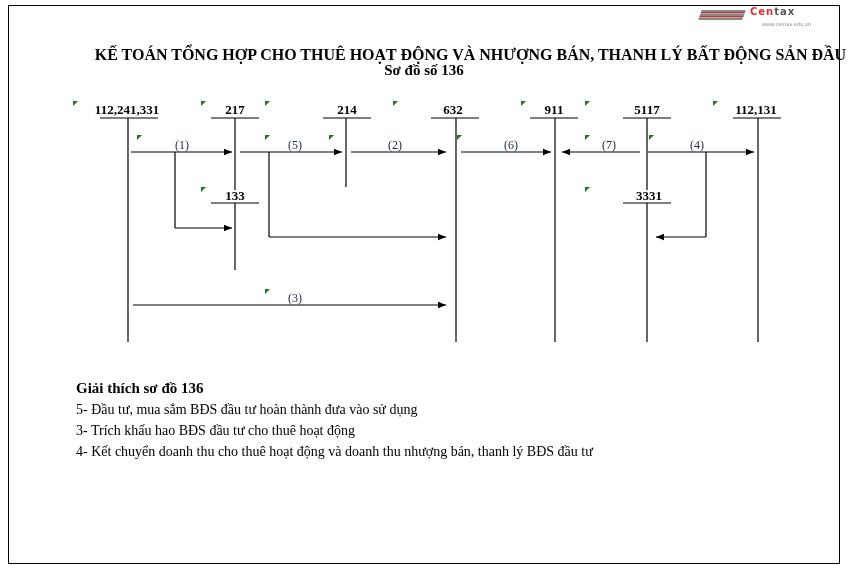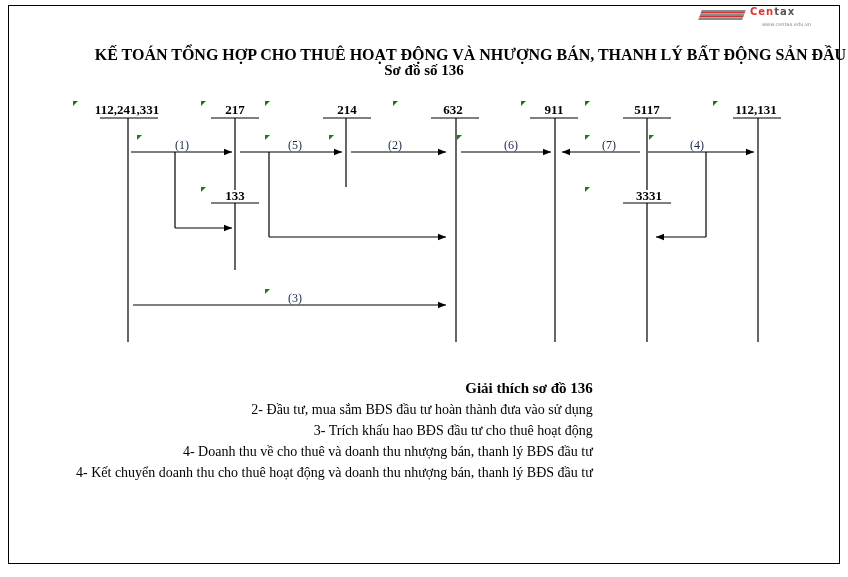--- a/index.html
+++ b/index.html
@@ -16,21 +16,21 @@
                   background: repeating-linear-gradient(180deg, #888 0 2px, #c33 2px 3px, #aaa 3px 4px); 
                   transform: skewX(-20deg); }
     .logo .brand { position: absolute; left: 50px; top: 0px; font-family: "DejaVu Sans", sans-serif;
                    font-size: 10px; letter-spacing: 1px; color: #555; font-weight: bold; }
     .logo .brand .c1 { color: #d33; }
     .logo .url { position: absolute; left: 62px; top: 15px; font-size: 5px;
                  font-family: "DejaVu Sans", sans-serif; color: #888; }
     .diagram { position: absolute; left: 0; top: 0; width: 848px; height: 577px; }
     .acct { font-family: "Liberation Serif", serif; font-weight: bold; font-size: 13px; }
     .step { font-family: "Liberation Serif", serif; font-size: 12px; fill: #1a2a4a; }
-    .legend { position: absolute; left: 76px; top: 378px; font-size: 14px; line-height: 21px; text-align: right; }
+    .legend { position: absolute; left: 76px; top: 378px; font-size: 14px; line-height: 21px; }
     .legend .lh { font-weight: bold; font-size: 15px; }
   </style>
 </head>
 <body>
 
 <div class="frame"></div>
 
 <div class="logo">
   <div class="bars"></div>
   <div class="brand"><span class="c1">Cen</span><span>tax</span></div>
@@ -149,17 +149,16 @@
   <text class="step" x="697" y="149" text-anchor="middle">(4)</text>
 
   <g stroke="#000" stroke-width="1.2" fill="none">
     <line x1="133" y1="305" x2="446" y2="305" marker-end="url(#ah)"></line>
   </g>
   <text class="step" x="295" y="302" text-anchor="middle">(3)</text>
 </svg>
 
 <div class="legend">
   <div class="lh">Giải thích sơ đồ 136</div>
-  <div>2- Đầu tư, mua sắm BĐS đầu tư hoàn thành đưa vào sử dụng</div>
+  <div>5- Đầu tư, mua sắm BĐS đầu tư hoàn thành đưa vào sử dụng</div>
   <div>3- Trích khấu hao BĐS đầu tư cho thuê hoạt động</div>
-  <div>4- Doanh thu về cho thuê và doanh thu nhượng bán, thanh lý BĐS đầu tư</div>
   <div>4- Kết chuyển doanh thu cho thuê hoạt động và doanh thu nhượng bán, thanh lý BĐS đầu tư</div>
 </div>
 
 </body></html>

